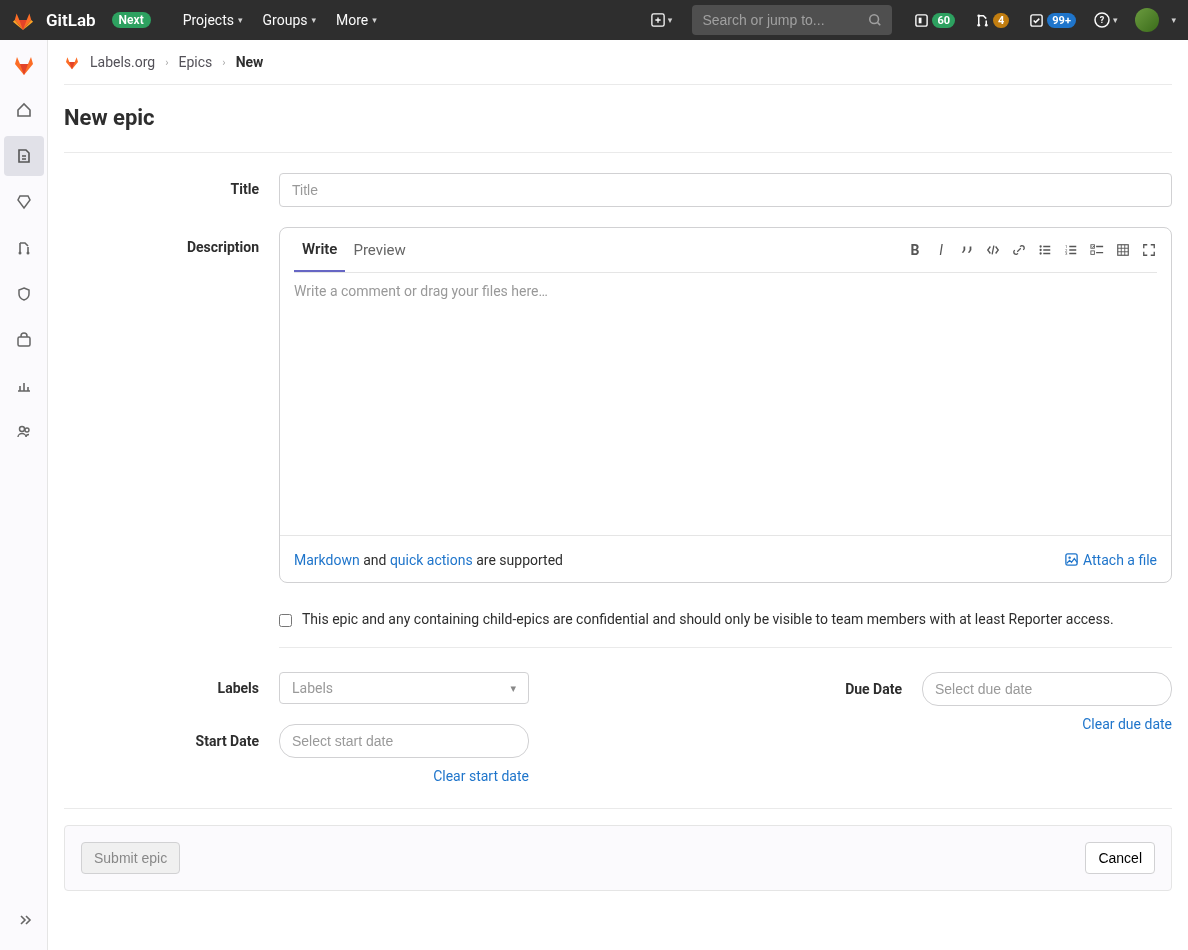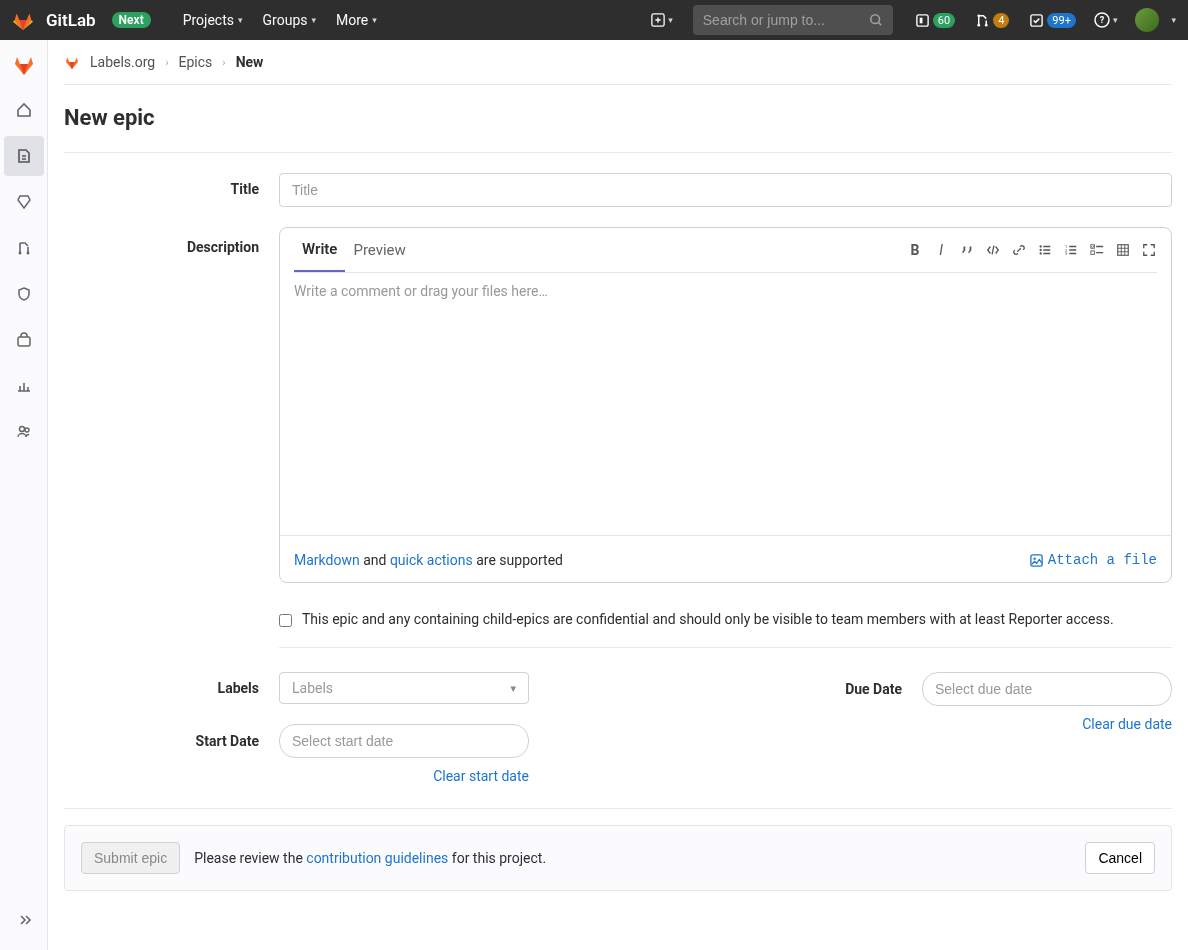--- a/index.html
+++ b/index.html
@@ -23,21 +23,21 @@
     .badge-next { background: #2da160; color: #fff; font-size: 12px; font-weight: 600; padding: 1px 7px; border-radius: 10px; margin-left: 8px; }
     .nav-menu { display: flex; gap: 4px; margin-left: 16px; }
     .nav-item { color: #fafafa; font-size: 14px; padding: 6px 8px; cursor: pointer; display: flex; align-items: center; gap: 4px; }
     .spacer { flex: 1; }
     .plus-btn { color: #fafafa; display: flex; align-items: center; gap: 3px; padding: 4px; cursor: pointer; }
     .search-box { background: #4f4f4f; border-radius: 4px; width: 200px; height: 30px; display: flex; align-items: center; padding: 0 10px; margin: 0 8px; }
     .search-box input { background: transparent; border: none; color: #f9a8d4; font-size: 14px; width: 100%; outline: none; }
     .search-box input::placeholder { color: #a0a0a0; }
     .search-icn { color: #a0a0a0; margin-left: auto; }
     .header-count { display: flex; align-items: center; gap: 3px; color: #fafafa; padding: 0 6px; cursor: pointer; }
-    .count-badge { font-size: 11px; font-weight: 400; padding: 1px 5px; border-radius: 8px; }
+    .count-badge { font-size: 11px; font-weight: 700; padding: 1px 5px; border-radius: 8px; }
     .count-green { background: #2da160; color: #fff; }
     .count-orange { background: #c17d10; color: #fff; }
     .count-blue { background: #1f75cb; color: #fff; }
     .help-btn { color: #fafafa; display: flex; align-items: center; gap: 3px; padding: 4px; cursor: pointer; }
     .avatar { width: 24px; height: 24px; border-radius: 50%; background: linear-gradient(135deg, #6b9b3f, #3a6b1a); margin-left: 6px; cursor: pointer; }
     .caret-down { font-size: 9px; color: #cfcfcf; }
 
     
     .layout { display: flex; height: calc(100vh - 40px); }
     .sidebar {
@@ -83,21 +83,21 @@
     .editor-tabs { display: flex; align-items: center; padding: 0 14px; }
     .editor-tab { padding: 12px 8px; font-size: 15px; color: #666; cursor: pointer; }
     .editor-tab.active { color: #2e2e2e; font-weight: 600; border-bottom: 2px solid #6666c4; }
     .editor-toolbar { margin-left: auto; display: flex; gap: 10px; align-items: center; color: #555; }
     .toolbar-icon { cursor: pointer; width: 16px; height: 16px; display: inline-flex; align-items: center; justify-content: center; }
     .editor-area { padding: 0 14px; }
     .editor-textarea { width: 100%; border: none; border-top: 1px solid #e5e5e5; padding: 10px 0; min-height: 260px; font-size: 14px; resize: none; outline: none; font-family: inherit; }
     .editor-textarea::placeholder { color: #999; }
     .editor-footer { border-top: 1px solid #e5e5e5; padding: 16px 14px 14px; display: flex; align-items: center; font-size: 14px; }
     .link { color: #1f75cb; cursor: pointer; }
-    .attach-link { margin-left: auto; display: flex; align-items: flex-end; gap: 4px; color: #1f75cb; cursor: pointer; font-family: Liberation Mono, monospace; }
+    .attach-link { margin-left: auto; display: flex; align-items: flex-start; gap: 4px; color: #1f75cb; cursor: pointer; }
 
     .checkbox-row { display: flex; align-items: flex-start; gap: 10px; padding: 8px 0 20px; margin-left: 215px; border-bottom: 1px solid #eaeaea; }
     .checkbox-row input { margin-top: 3px; }
 
     .two-col { display: flex; padding: 24px 0; border-bottom: 1px solid #eaeaea; }
     .col { flex: 1; }
     .field-row { display: flex; align-items: center; }
     .field-row .lbl { width: 215px; text-align: right; font-weight: 700; padding-right: 20px; }
     .labels-select { width: 250px; border: 1px solid #d1d1d3; border-radius: 4px; padding: 7px 12px; display: flex; align-items: center; color: #999; cursor: pointer; font-size: 14px; }
     .labels-select .chev { margin-left: auto; color: #888; font-size: 11px; }
@@ -387,20 +387,17 @@
         <div class="field-row">
           <div class="lbl">Due Date</div>
           <input class="date-input" placeholder="Select due date" style="">
         </div>
         <div class="clear-link"><a>Clear due date</a></div>
       </div>
     </div>
 
     <div class="footer-bar">
       <button class="btn btn-disabled">Submit epic</button>
-      <span class="footer-text">
-        <span>Please review the </span><span class="link">contribution guidelines</span><span> for this project.</span>
-      </span>
       <button class="btn cancel-btn">Cancel</button>
     </div>
 
   </div>
 </div>
 
 </body></html>

